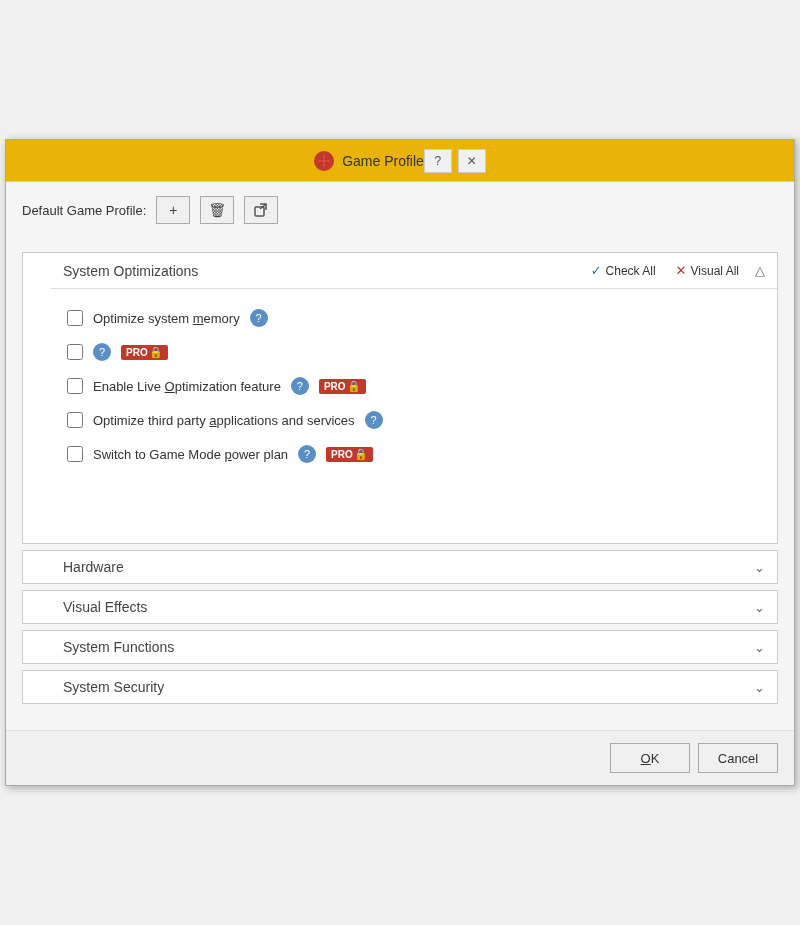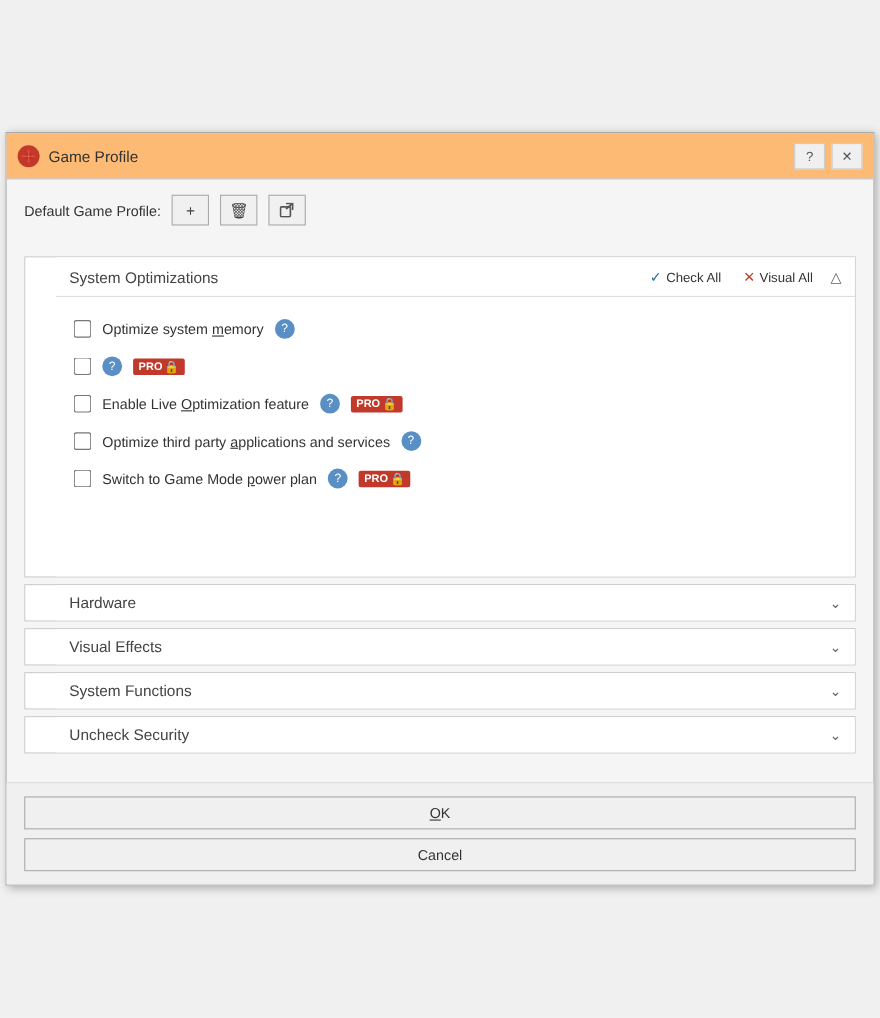--- a/index.html
+++ b/index.html
@@ -13,26 +13,26 @@
       width: 800px;
       height: 925px;
     }
     .window {
       width: 790px;
       background: #f5f5f5;
       border: 1px solid #aaa;
       box-shadow: 2px 2px 8px rgba(0,0,0,0.3);
     }
     .title-bar {
-      background: #fdba74;
+      background: #eab308;
       border-bottom: 1px solid #ccc;
       padding: 8px 10px;
       display: flex;
       align-items: center;
-      justify-content: space-between;
+      justify-content: center;
       height: 42px;
     }
     .title-bar-left {
       display: flex;
       align-items: center;
       gap: 8px;
     }
     .app-icon {
       width: 20px;
       height: 20px;
@@ -219,21 +219,20 @@
     }
 
     .footer {
       padding: 12px 16px;
       display: flex;
       justify-content: flex-end;
       gap: 8px;
       background: #f0f0f0;
       border-top: 1px solid #ddd;
       margin-top: 6px;
-      flex-direction: column;
     }
     .footer-btn {
       min-width: 80px;
       height: 30px;
       border: 1px solid #aaa;
       background: #f0f0f0;
       cursor: pointer;
       font-size: 13px;
       color: #333;
       padding: 0 14px;
@@ -347,21 +346,21 @@
 
     <div class="section">
       <div class="section-header collapsed">
         <span class="section-title">System Functions</span>
         <span class="collapse-icon">⌄</span>
       </div>
     </div>
 
     <div class="section">
       <div class="section-header collapsed">
-        <span class="section-title">Uncheck Security</span>
+        <span class="section-title">System Security</span>
         <span class="collapse-icon">⌄</span>
       </div>
     </div>
 
   </div>
 
   <div class="footer">
     <button class="footer-btn"><u>O</u>K</button>
     <button class="footer-btn">Cancel</button>
   </div>

